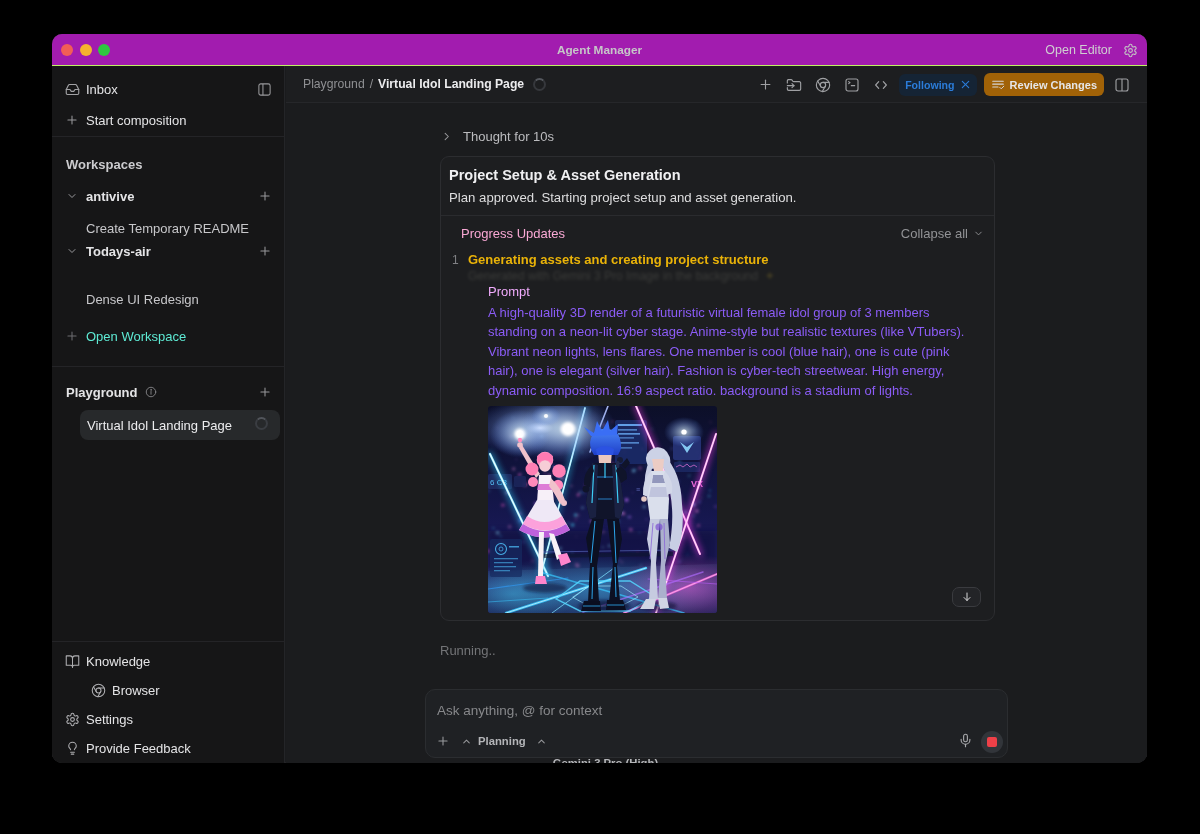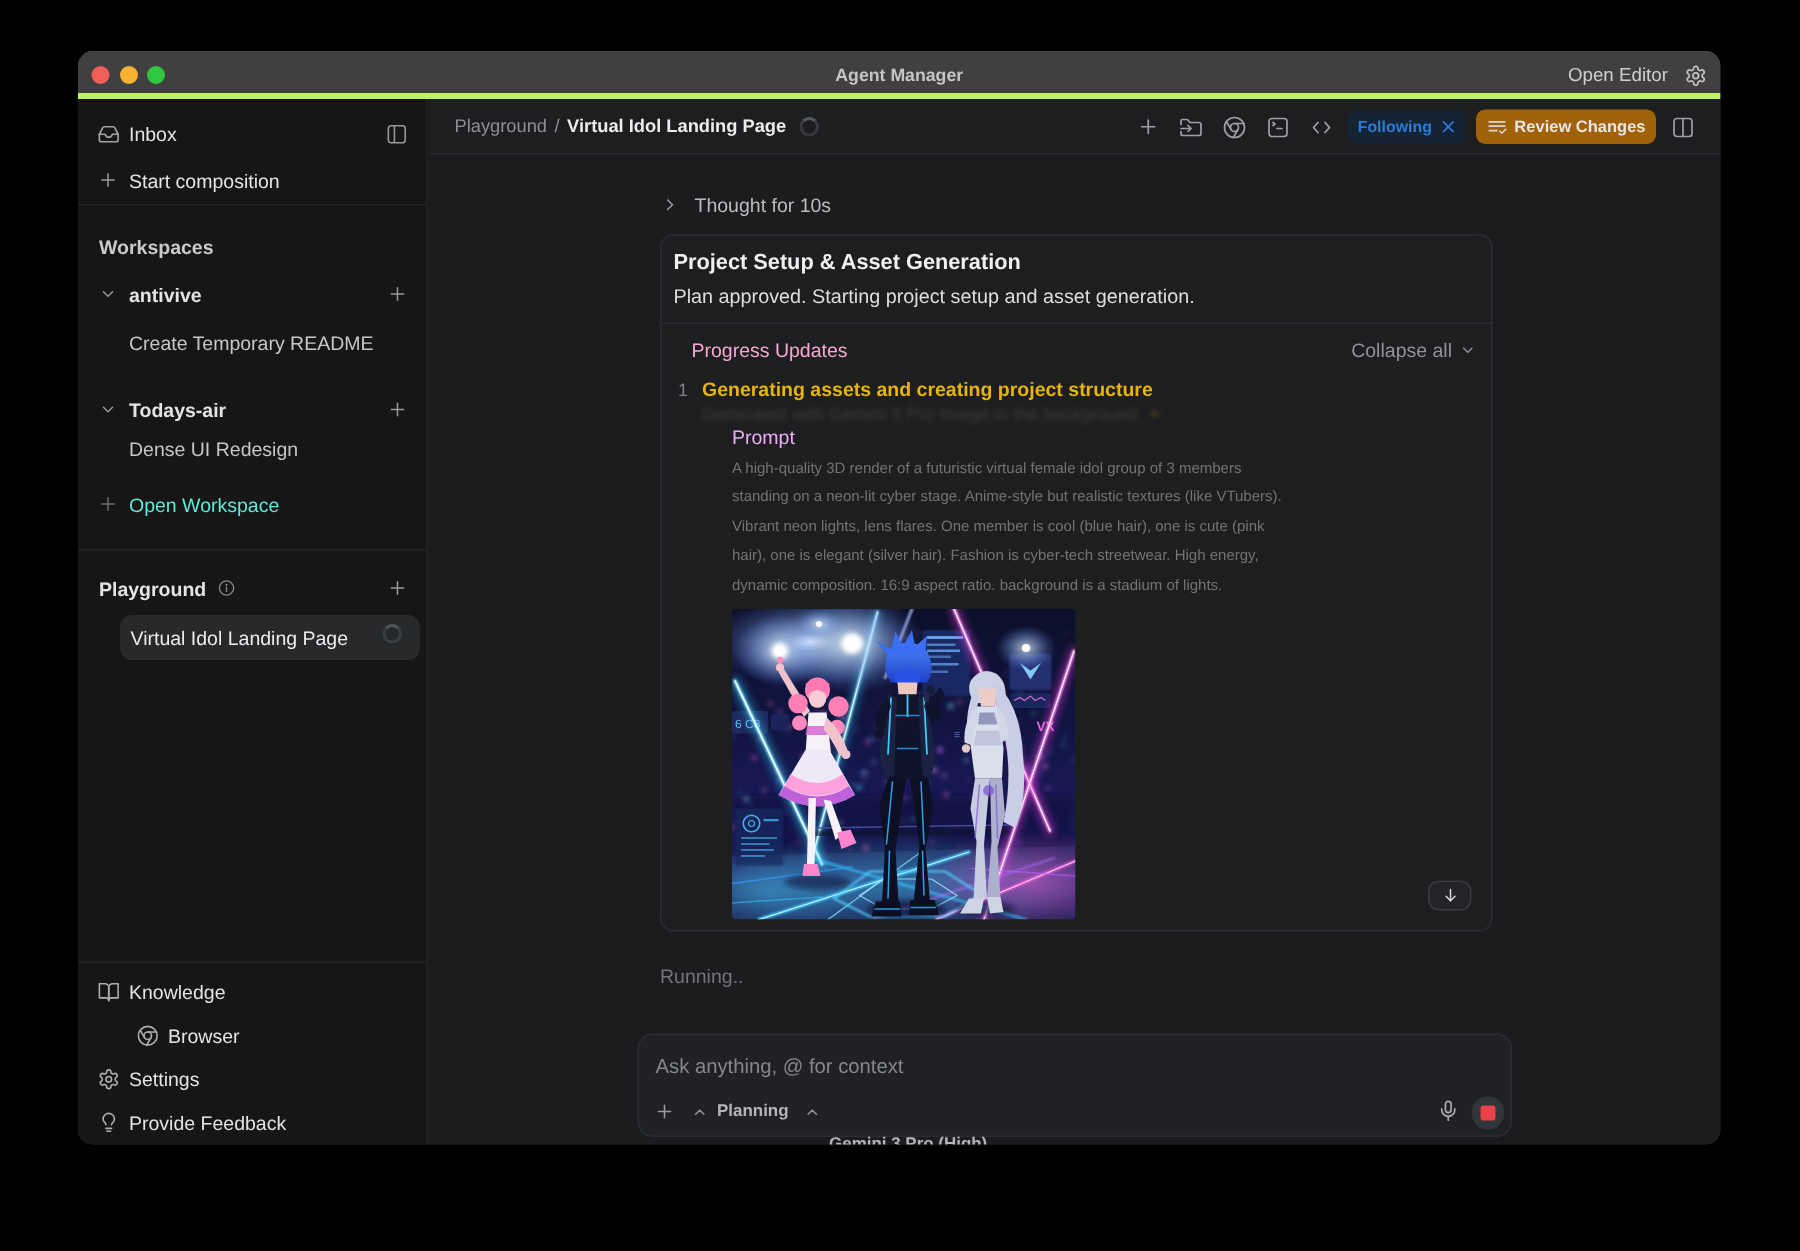--- a/index.html
+++ b/index.html
@@ -1,22 +1,22 @@
 <!DOCTYPE html>
 <html><head>
 <meta charset="utf-8">
 <style>
   * { margin:0; padding:0; box-sizing:border-box; }
   html,body { width:1200px; height:834px; background:#000; overflow:hidden;
     font-family:"Liberation Sans", sans-serif; -webkit-font-smoothing:antialiased; }
   .window { position:absolute; left:52px; top:34px; width:1095px; height:729px;
     background:#1a1b1d; border-radius:10px; overflow:hidden;
     box-shadow: inset 0 1px 0 #3f3f42, inset 1px 0 0 #242426, inset -1px 0 0 #242426, inset 0 -1px 0 #242426; }
-  .titlebar { position:absolute; left:0; top:0; right:0; height:32px; background:#404040;
-    border-bottom:4px solid #bef264;text-decoration:underline; }
+  .titlebar { position:absolute; left:0; top:0; right:0; height:32px; background:#a21caf;
+    border-bottom:1px solid #bef264;text-decoration:underline; }
   .tl { position:absolute; top:10px; width:12px; height:12px; border-radius:50%; }
   .tl.r { left:9px;  background:#f15e57; }
   .tl.y { left:28px; background:#f5b32f; }
   .tl.g { left:46px; background:#2fc840; }
   .tbtitle { position:absolute; left:0; right:0; top:0; height:32px; line-height:32px;
     text-align:center; color:#c6c6c8; font-size:11.8px; font-weight:700; }
   .tbright { position:absolute; right:9px; top:0; height:32px; display:flex; align-items:center; gap:11px; }
   .tbright .oe { color:#cfcfd1; font-size:12.5px; font-weight:500; }
 
   
@@ -52,21 +52,21 @@
   .cardsub { position:absolute; left:8px; top:33px; font-size:13.2px; color:#dededf; }
   .carddiv { position:absolute; left:0; right:0; top:58px; height:1px; background:#2a2b2e; }
   .prog { position:absolute; left:20px; top:69px; font-size:13px; color:#f9a8d4; }
   .collapse { position:absolute; right:10px; top:69px; font-size:13px; color:#929396;
     display:flex; align-items:center; gap:5px; }
   .step1 { position:absolute; left:11px; top:96px; font-size:12px; color:#808184; }
   .stepname { position:absolute; left:27px; top:95px; font-size:13px; font-weight:700; color:#eab308; }
   .ghost { position:absolute; left:27px; top:112px; font-size:12px; color:#64645c;
     filter:blur(1.6px); opacity:.42; white-space:nowrap; }
   .plabel { position:absolute; left:47px; top:127px; font-size:13px; color:#f0abfc; }
-  .ptext { position:absolute; left:47px; top:146px; width:520px; font-size:10px; line-height:19.4px; color:#737373; white-space:nowrap; }
+  .ptext { position:absolute; left:47px; top:146px; width:520px; font-size:13px; line-height:19.4px; color:#8b5cf6; white-space:nowrap; }
   .genimg { position:absolute; left:47px; top:249px; width:229px; height:207px; border-radius:3px; overflow:hidden; }
   .scrollbtn { position:absolute; left:511px; top:430px; width:29px; height:20px; background:#232427;
     border:1px solid #3a3b3f; border-radius:7px; display:flex; align-items:center; justify-content:center; }
   .running { position:absolute; left:154px; top:540px; font-size:13px; color:#737477; }
 
   .inputbox { position:absolute; left:139px; top:586px; width:583px; height:69px; background:#1f2124;
     border:1px solid #2b2d30; border-radius:10px; }
   .ph { position:absolute; left:11px; top:13px; font-size:13.5px; color:#87888b; }
   .inrow { position:absolute; left:0; right:0; bottom:5px; height:22px; display:flex; align-items:center; }
   .seltxt { font-size:11.3px; color:#b4b5b8; font-weight:700; }
@@ -135,21 +135,21 @@
           <svg width="14" height="14" viewBox="0 0 24 24" fill="none" stroke="#98989b" stroke-width="1.8" stroke-linecap="round">
             <line x1="12" y1="5" x2="12" y2="19"></line>
             <line x1="5" y1="12" x2="19" y2="12"></line>
           </svg>
         </span>
     </div>
     <div class="srow" style="top:147px;">
       <span class="sico"></span>
         <span class="slabel" style="color:#c7c7ca;">Create Temporary README</span>
     </div>
-    <div class="srow" style="top:192px;">
+    <div class="srow" style="top:170px;">
       <span class="sico">
           <svg width="12" height="12" viewBox="0 0 24 24" fill="none" stroke="#98989b" stroke-width="2" stroke-linecap="round" stroke-linejoin="round">
             <polyline points="6 9 12 15 18 9"></polyline>
           </svg>
         </span>
       <span class="slabel" style="font-weight:700;">Todays-air</span>
       <span class="splus">
           <svg width="14" height="14" viewBox="0 0 24 24" fill="none" stroke="#98989b" stroke-width="1.8" stroke-linecap="round">
             <line x1="12" y1="5" x2="12" y2="19"></line>
             <line x1="5" y1="12" x2="19" y2="12"></line>

